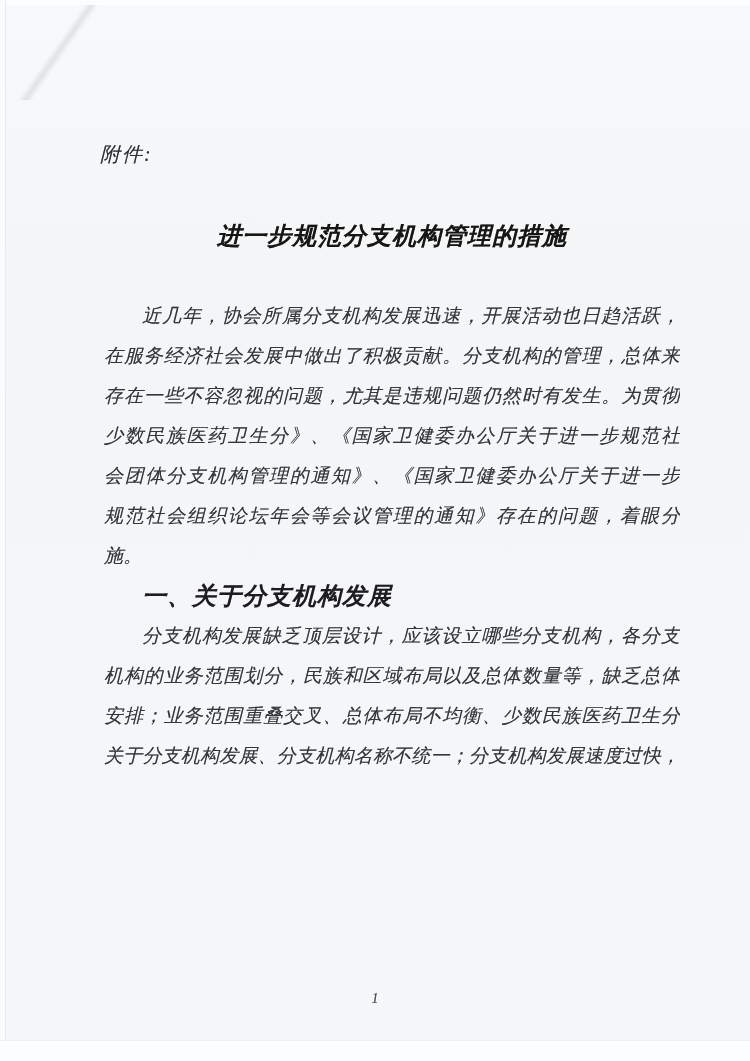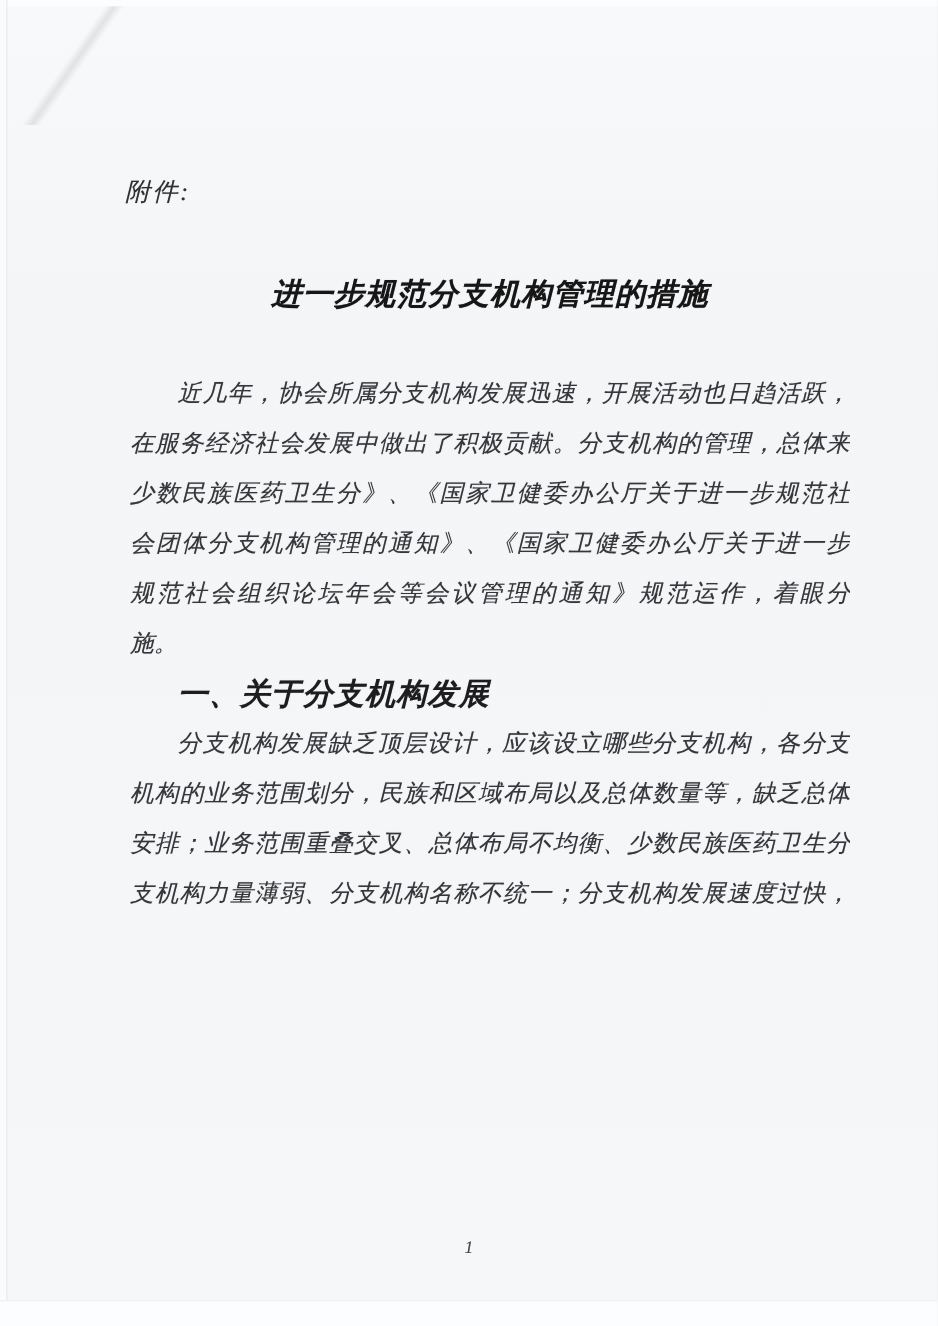--- a/index.html
+++ b/index.html
@@ -107,29 +107,30 @@
   <div class="edge-left"></div>
   <div class="edge-bottom"></div>
 
   <div class="attachment">附件:</div>
 
   <div class="doc-title">进一步规范分支机构管理的措施</div>
 
   <div class="content">
     <div class="line j ind">近几年，协会所属分支机构发展迅速，开展活动也日趋活跃，</div>
     <div class="line j">在服务经济社会发展中做出了积极贡献。分支机构的管理，总体来</div>
+    <div class="line j">存在一些不容忽视的问题，尤其是违规问题仍然时有发生。为贯彻</div>
     <div class="line j">少数民族医药卫生分》、《国家卫健委办公厅关于进一步规范社</div>
     <div class="line j">会团体分支机构管理的通知》、《国家卫健委办公厅关于进一步</div>
-    <div class="line j">规范社会组织论坛年会等会议管理的通知》规范运作，着眼分</div>
+    <div class="line j">规范社会组织论坛年会等会议管理的通知》存在的问题，着眼分</div>
     <div class="line lft">施。</div>
 
     <div class="line lft ind heading">一、关于分支机构发展</div>
 
 
     <div class="line j ind">分支机构发展缺乏顶层设计，应该设立哪些分支机构，各分支</div>
     <div class="line j">机构的业务范围划分，民族和区域布局以及总体数量等，缺乏总体</div>
     <div class="line j">安排；业务范围重叠交叉、总体布局不均衡、少数民族医药卫生分</div>
-    <div class="line j">支机构力量薄弱、分支机构名称不统一；分支机构发展速度过快，</div>
+    <div class="line j">关于分支机构发展、分支机构名称不统一；分支机构发展速度过快，</div>
   </div>
 
   <div class="pageno">1</div>
 
 </div>
 
 </body></html>

